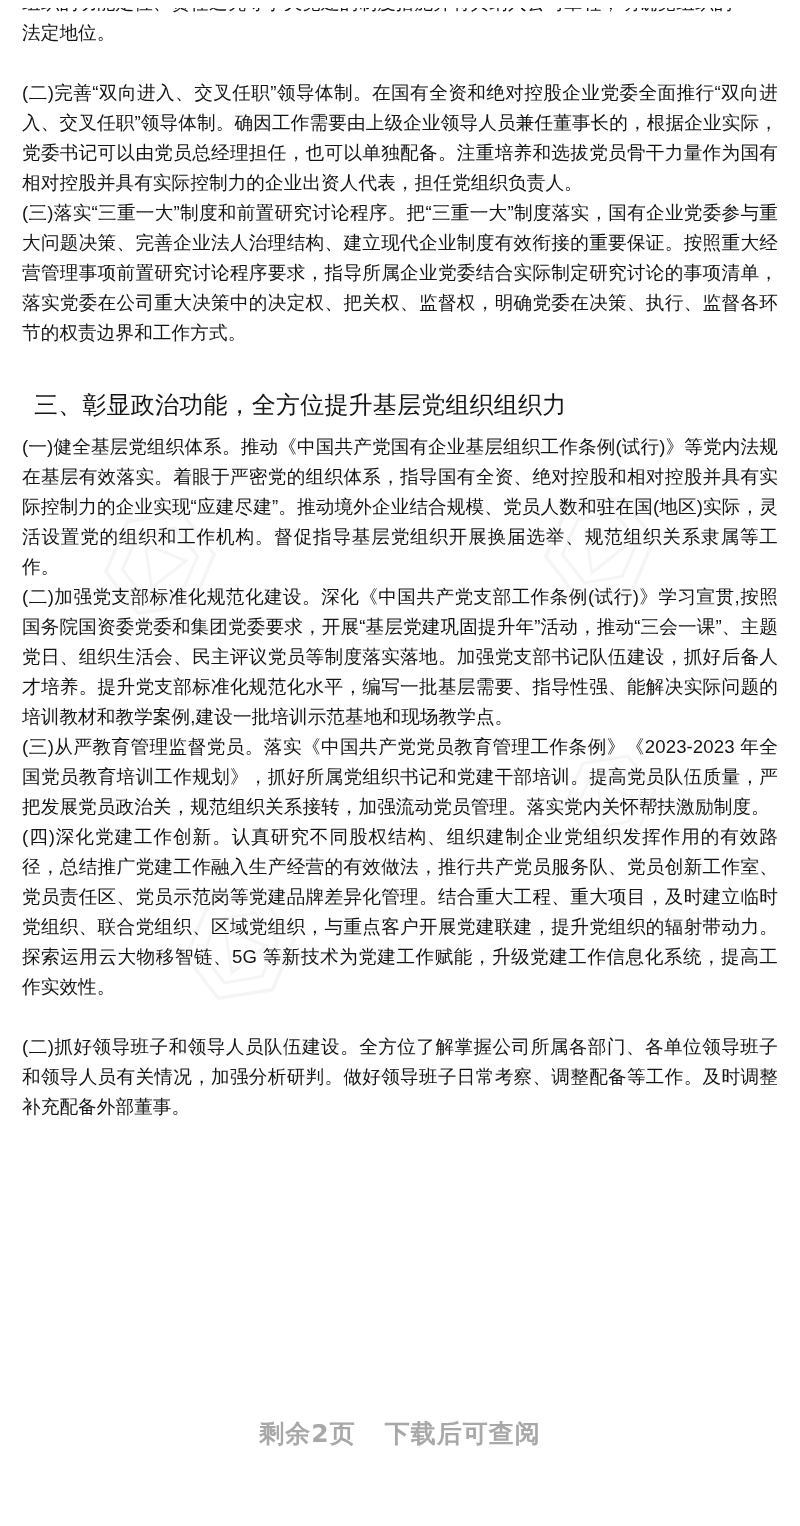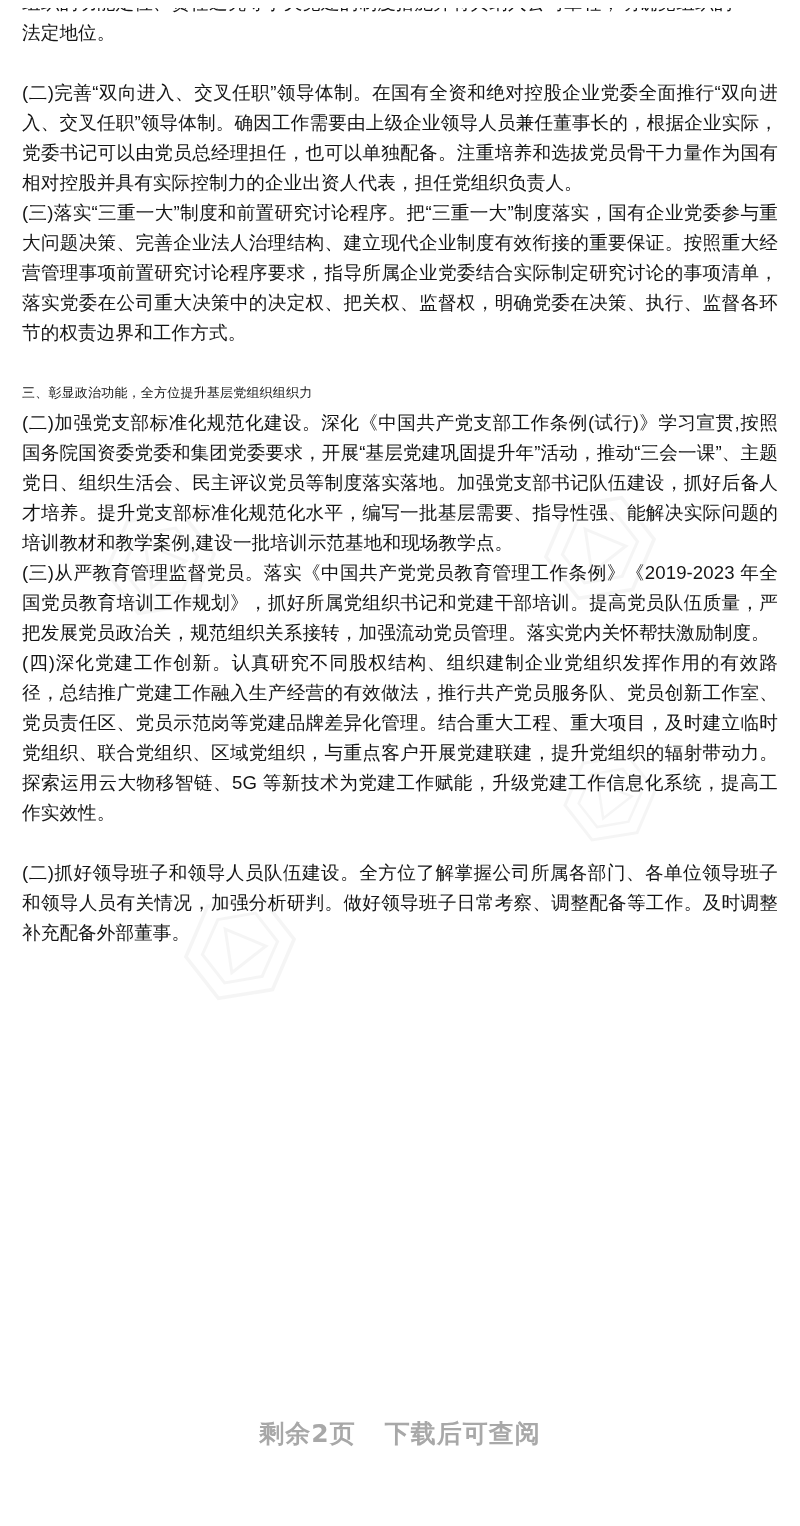--- a/index.html
+++ b/index.html
@@ -57,23 +57,23 @@
     line-height: 30px;
     text-align: justify;
     text-justify: inter-ideograph;
     letter-spacing: 0.1px;
     margin: 0;
     color: #141414;
     word-break: break-all;
   }
 
   .heading {
-    font-size: 13px;
+    font-size: 24px;
     line-height: 30px;
-    margin: 0;
+    margin: 12px;
     font-weight: 400;
     color: #141414;
     letter-spacing: 0.2px;
   }
 
   
   .clipped-line {
     height: 10px;
     overflow: hidden;
     position: relative;
@@ -153,22 +153,23 @@
     <div class="clipped-line">
       <div class="inner">组织的功能定位、责任追究等事关党建的制度措施并将其纳入公司章程，明确党组织的</div>
     </div>
     <div id="blocks">
         <div class="para">法定地位。</div>
         <div class="gap-block"></div>
         <div class="para">(二)完善“双向进入、交叉任职”领导体制。在国有全资和绝对控股企业党委全面推行“双向进入、交叉任职”领导体制。确因工作需要由上级企业领导人员兼任董事长的，根据企业实际，党委书记可以由党员总经理担任，也可以单独配备。注重培养和选拔党员骨干力量作为国有相对控股并具有实际控制力的企业出资人代表，担任党组织负责人。</div>
         <div class="para">(三)落实“三重一大”制度和前置研究讨论程序。把“三重一大”制度落实，国有企业党委参与重大问题决策、完善企业法人治理结构、建立现代企业制度有效衔接的重要保证。按照重大经营管理事项前置研究讨论程序要求，指导所属企业党委结合实际制定研究讨论的事项清单，落实党委在公司重大决策中的决定权、把关权、监督权，明确党委在决策、执行、监督各环节的权责边界和工作方式。</div>
         <div class="gap-block"></div>
         <div class="heading">三、彰显政治功能，全方位提升基层党组织组织力</div>
+        <div class="para">(一)健全基层党组织体系。推动《中国共产党国有企业基层组织工作条例(试行)》等党内法规在基层有效落实。着眼于严密党的组织体系，指导国有全资、绝对控股和相对控股并具有实际控制力的企业实现“应建尽建”。推动境外企业结合规模、党员人数和驻在国(地区)实际，灵活设置党的组织和工作机构。督促指导基层党组织开展换届选举、规范组织关系隶属等工作。</div>
         <div class="para">(二)加强党支部标准化规范化建设。深化《中国共产党支部工作条例(试行)》学习宣贯,按照国务院国资委党委和集团党委要求，开展“基层党建巩固提升年”活动，推动“三会一课”、主题党日、组织生活会、民主评议党员等制度落实落地。加强党支部书记队伍建设，抓好后备人才培养。提升党支部标准化规范化水平，编写一批基层需要、指导性强、能解决实际问题的培训教材和教学案例,建设一批培训示范基地和现场教学点。</div>
-        <div class="para">(三)从严教育管理监督党员。落实《中国共产党党员教育管理工作条例》《2019-2023 年全国党员教育培训工作规划》，抓好所属党组织书记和党建干部培训。提高党员队伍质量，严把发展党员政治关，规范组织关系接转，加强流动党员管理。落实党内关怀帮扶激励制度。</div>
+        <div class="para">(三)从严教育管理监督党员。落实《中国共产党党员教育管理工作条例》《2023-2023 年全国党员教育培训工作规划》，抓好所属党组织书记和党建干部培训。提高党员队伍质量，严把发展党员政治关，规范组织关系接转，加强流动党员管理。落实党内关怀帮扶激励制度。</div>
         <div class="para">(四)深化党建工作创新。认真研究不同股权结构、组织建制企业党组织发挥作用的有效路径，总结推广党建工作融入生产经营的有效做法，推行共产党员服务队、党员创新工作室、党员责任区、党员示范岗等党建品牌差异化管理。结合重大工程、重大项目，及时建立临时党组织、联合党组织、区域党组织，与重点客户开展党建联建，提升党组织的辐射带动力。探索运用云大物移智链、5G 等新技术为党建工作赋能，升级党建工作信息化系统，提高工作实效性。</div>
         <div class="gap-block"></div>
         <div class="para">(二)抓好领导班子和领导人员队伍建设。全方位了解掌握公司所属各部门、各单位领导班子和领导人员有关情况，加强分析研判。做好领导班子日常考察、调整配备等工作。及时调整补充配备外部董事。</div>
       </div>
   </div>
 
   <div id="paywall">
     <div class="pw-text">剩余2页   下载后可查阅</div>
   </div>
 

